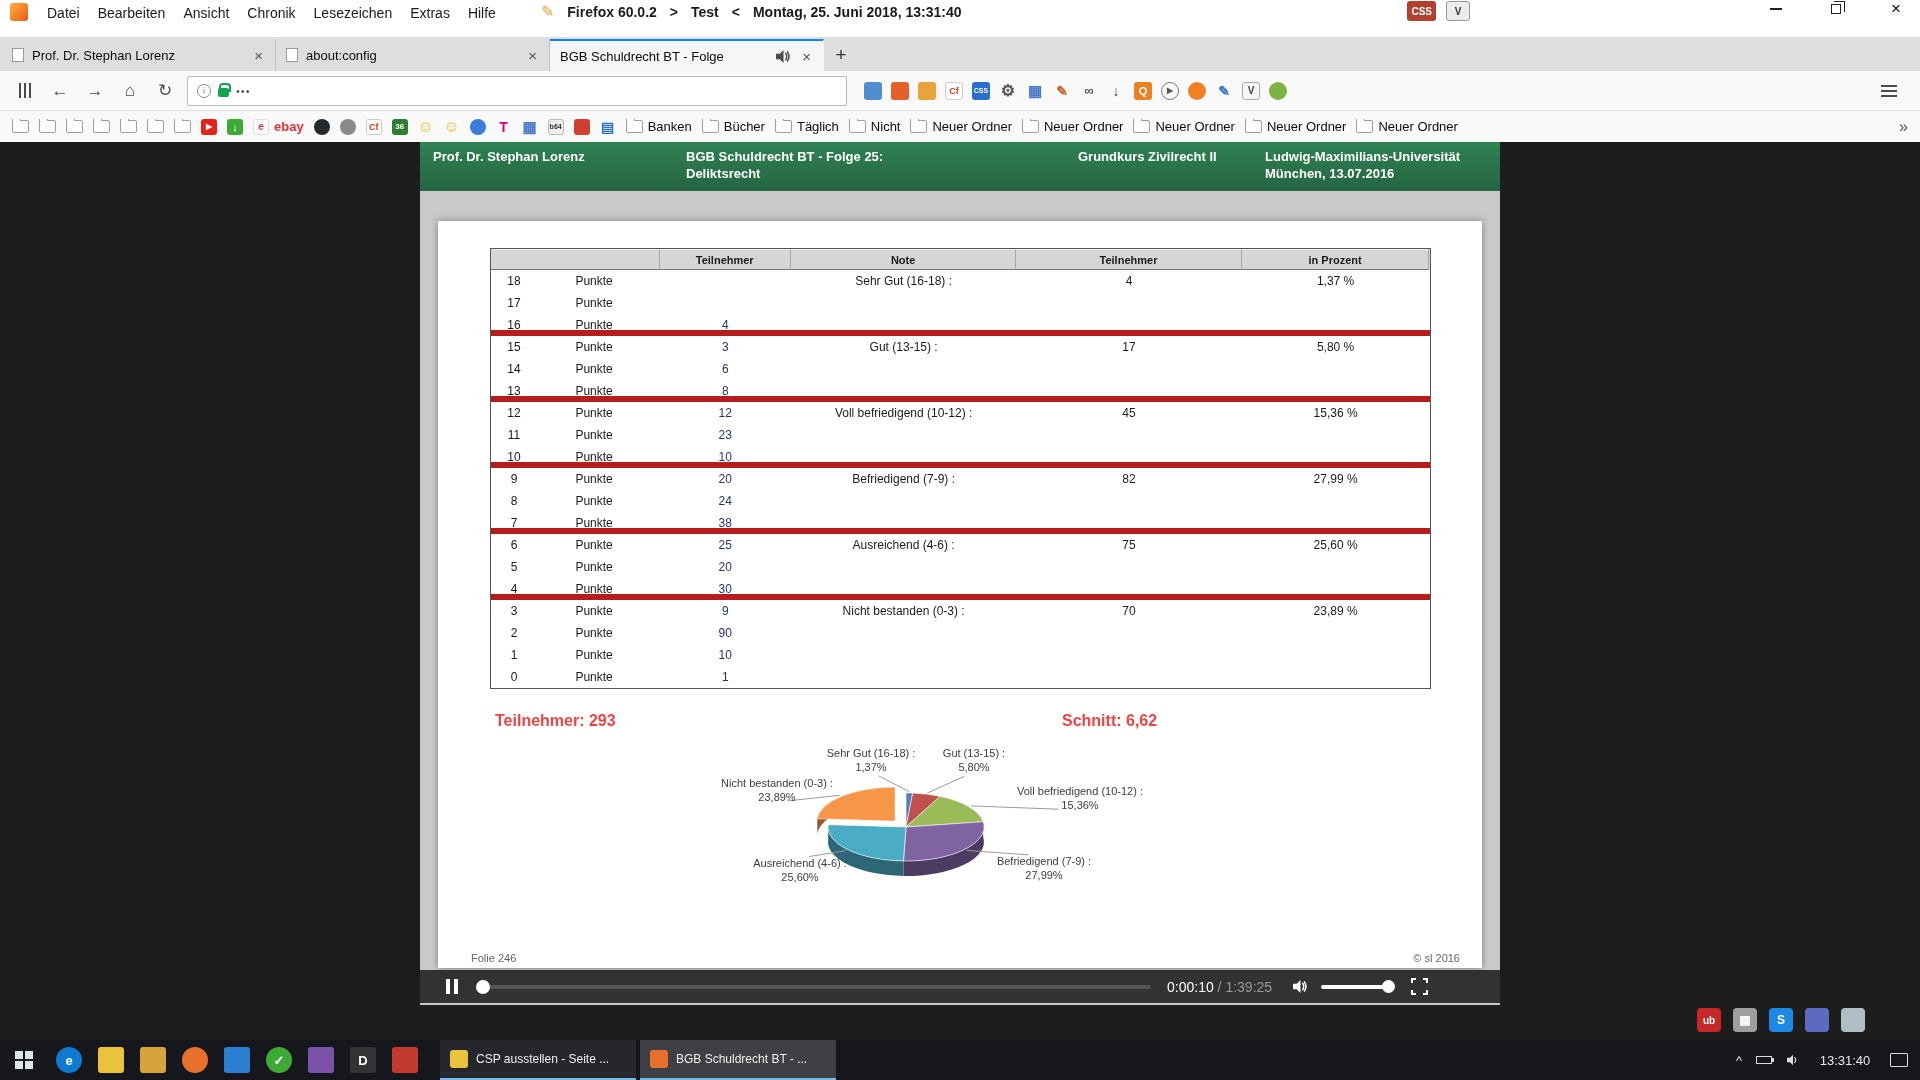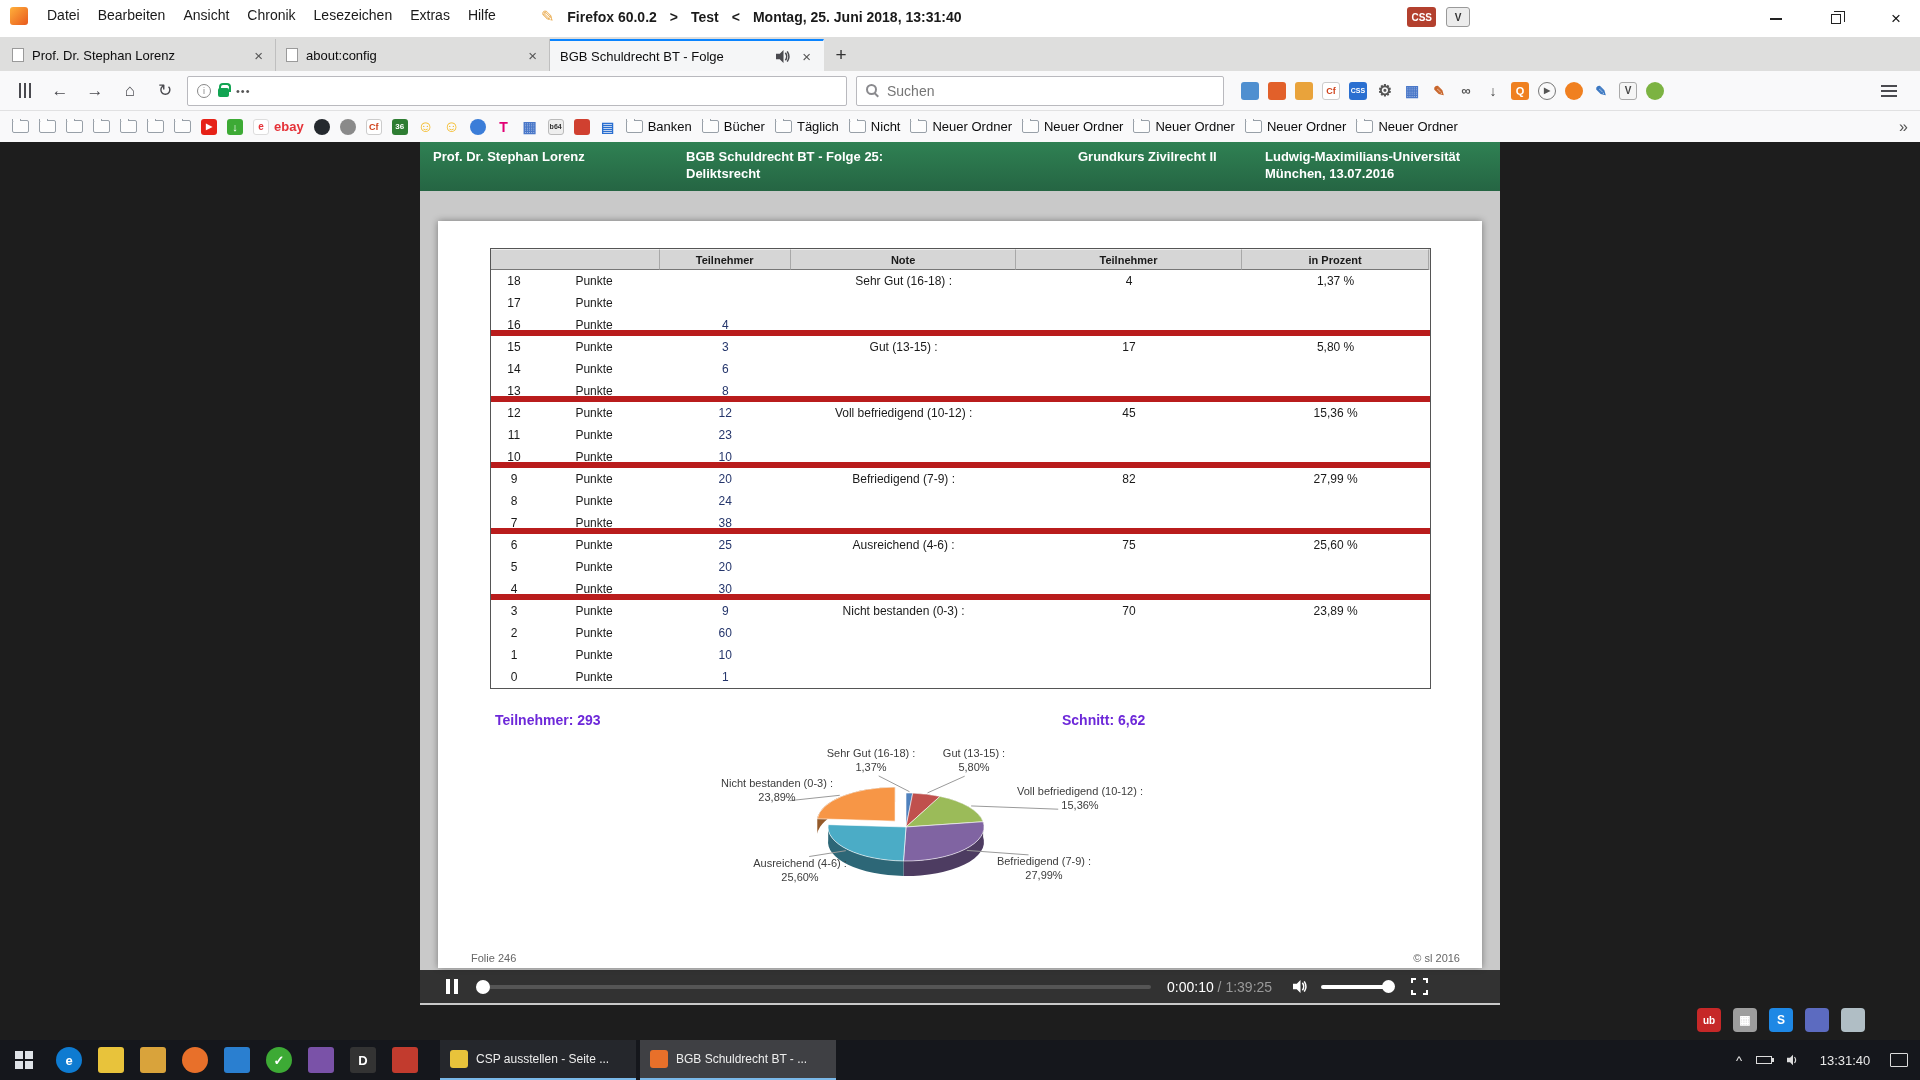--- a/index.html
+++ b/index.html
@@ -1,20 +1,20 @@
 <!DOCTYPE html>
 <html><head>
 <meta charset="utf-8">
 <style>
 *{margin:0;padding:0;box-sizing:border-box}
 html,body{width:1920px;height:1080px;overflow:hidden;font-family:"Liberation Sans",sans-serif}
 #screen{width:1920px;height:1080px;display:flex;flex-direction:column;background:#1d1d1d}
 
 
-.menubar{height:37px;background:#fff;display:flex;align-items:flex-start;padding:7px 10px;font-size:14px;color:#1a1a1a;position:relative;flex:0 0 auto}
+.menubar{height:37px;background:#fff;display:flex;align-items:flex-end;padding:16px 10px;font-size:14px;color:#1a1a1a;position:relative;flex:0 0 auto}
 .appicon{width:18px;height:18px;border-radius:3px;background:linear-gradient(135deg,#ffb03b,#e8591d);margin-right:10px;flex:0 0 auto}
 .menu-items{display:flex}
 .menu-item{padding:0 9px;cursor:default}
 .title-group{display:flex;align-items:center;gap:13px;font-weight:bold;margin-left:36px;white-space:nowrap}
 .pencil{color:#e8a33d;font-size:16px;font-weight:normal}
 .badges{position:absolute;right:450px;display:flex;gap:10px}
 .badge{min-width:24px;height:20px;border-radius:3px;display:flex;align-items:center;justify-content:center;font-size:10px;font-weight:bold;padding:0 4px}
 .win-controls{position:absolute;right:10px;display:flex;gap:32px;align-items:center}
 .win-btn{width:28px;height:24px;display:flex;align-items:center;justify-content:center;color:#111;font-size:17px}
 .min-bar{width:12px;height:2px;background:#222}
@@ -76,21 +76,21 @@
 .rtable{margin:27px auto 0;width:941px;border:1px solid #555;font-size:12px;color:#1a1a1a}
 .rt-head{display:grid;grid-template-columns:5% 13% 14% 24% 24% 20%;height:21px;background:#d6d6d6;font-weight:bold;font-size:11px}
 .hcell{display:flex;align-items:center;justify-content:center;border-right:1px solid #a8a8a8;border-bottom:1px solid #777;border-top:1px solid #eee}
 .hcell.span2{grid-column:1/3}
 .trow{display:grid;grid-template-columns:5% 13% 14% 24% 24% 20%;height:22px;line-height:22px}
 .trow.group-end{border-bottom:6px solid #b91c1c}
 .c-num{text-align:center}
 .c-punkte{padding-left:38px}
 .c-count{text-align:center;color:#24356b}
 .c-note,.c-gcount,.c-pct{text-align:center}
-.summary{position:relative;height:18px;margin-top:23px;font-weight:bold;font-size:14px;color:#6d28d9}
+.summary{position:relative;height:18px;margin-top:23px;font-weight:bold;font-size:16px;color:#ef4444}
 .sum-left{position:absolute;left:57px}
 .sum-right{position:absolute;left:624px}
 .pie-wrap{position:relative;height:180px;width:1044px}
 .pie-svg{position:absolute;left:0;top:0;width:1044px;height:180px}
 .pie-label{position:absolute;transform:translate(-50%,-50%);font-size:11px;color:#3c3c3c;text-align:center;line-height:1.3;white-space:nowrap}
 .slide-footer{position:absolute;bottom:4px;left:33px;right:22px;display:flex;justify-content:space-between;font-size:11px;color:#666}
 
 
 .controls{position:absolute;left:0;right:0;bottom:2px;height:33px;background:rgba(28,28,28,.88);display:flex;align-items:center;color:#fff}
 .pause{display:flex;gap:4px;margin-left:26px}
@@ -201,24 +201,20 @@
       </span>
     <span class="nav-icon">←</span>
     <span class="nav-icon">→</span>
     <span class="nav-icon">⌂</span>
     <span class="nav-icon">↻</span>
     <div class="urlbar">
       <span class="info-i">i</span>
       <span class="lock"></span>
       <span class="dots">•••</span>
     </div>
-    <div class="searchbar">
-      <span class="mag"></span>
-      <input class="search-input" placeholder="Suchen" style="">
-    </div>
     <div class="toolbar-icons">
         <span class="ticon" style="background: rgb(79, 143, 208);"></span>
         <span class="ticon" style="background: rgb(226, 96, 42);"></span>
         <span class="ticon" style="background: rgb(233, 163, 59);"></span>
         <span class="ticon" style="background: rgb(255, 255, 255); color: rgb(208, 66, 27); border: 1px solid rgb(204, 204, 204);">Cf</span>
         <span class="ticon" style="background: rgb(42, 111, 208); color: rgb(255, 255, 255); font-size: 7px;">CSS</span>
         <span class="ticon" style="color: rgb(85, 85, 85); font-size: 16px;">⚙</span>
         <span class="ticon" style="color: rgb(74, 120, 201); font-size: 15px;">▦</span>
         <span class="ticon" style="color: rgb(201, 101, 42); font-size: 14px;">✎</span>
         <span class="ticon" style="color: rgb(85, 85, 85); font-size: 13px;">∞</span>
@@ -493,21 +489,21 @@
                   <div class="c-num">3</div>
                   <div class="c-punkte">Punkte</div>
                   <div class="c-count">9</div>
                   <div class="c-note">Nicht bestanden (0-3) :</div>
                   <div class="c-gcount">70</div>
                   <div class="c-pct">23,89 %</div>
                 </div>
                 <div class="trow">
                   <div class="c-num">2</div>
                   <div class="c-punkte">Punkte</div>
-                  <div class="c-count">60</div>
+                  <div class="c-count">90</div>
                   <div class="c-note"></div>
                   <div class="c-gcount"></div>
                   <div class="c-pct"></div>
                 </div>
                 <div class="trow">
                   <div class="c-num">1</div>
                   <div class="c-punkte">Punkte</div>
                   <div class="c-count">10</div>
                   <div class="c-note"></div>
                   <div class="c-gcount"></div>

